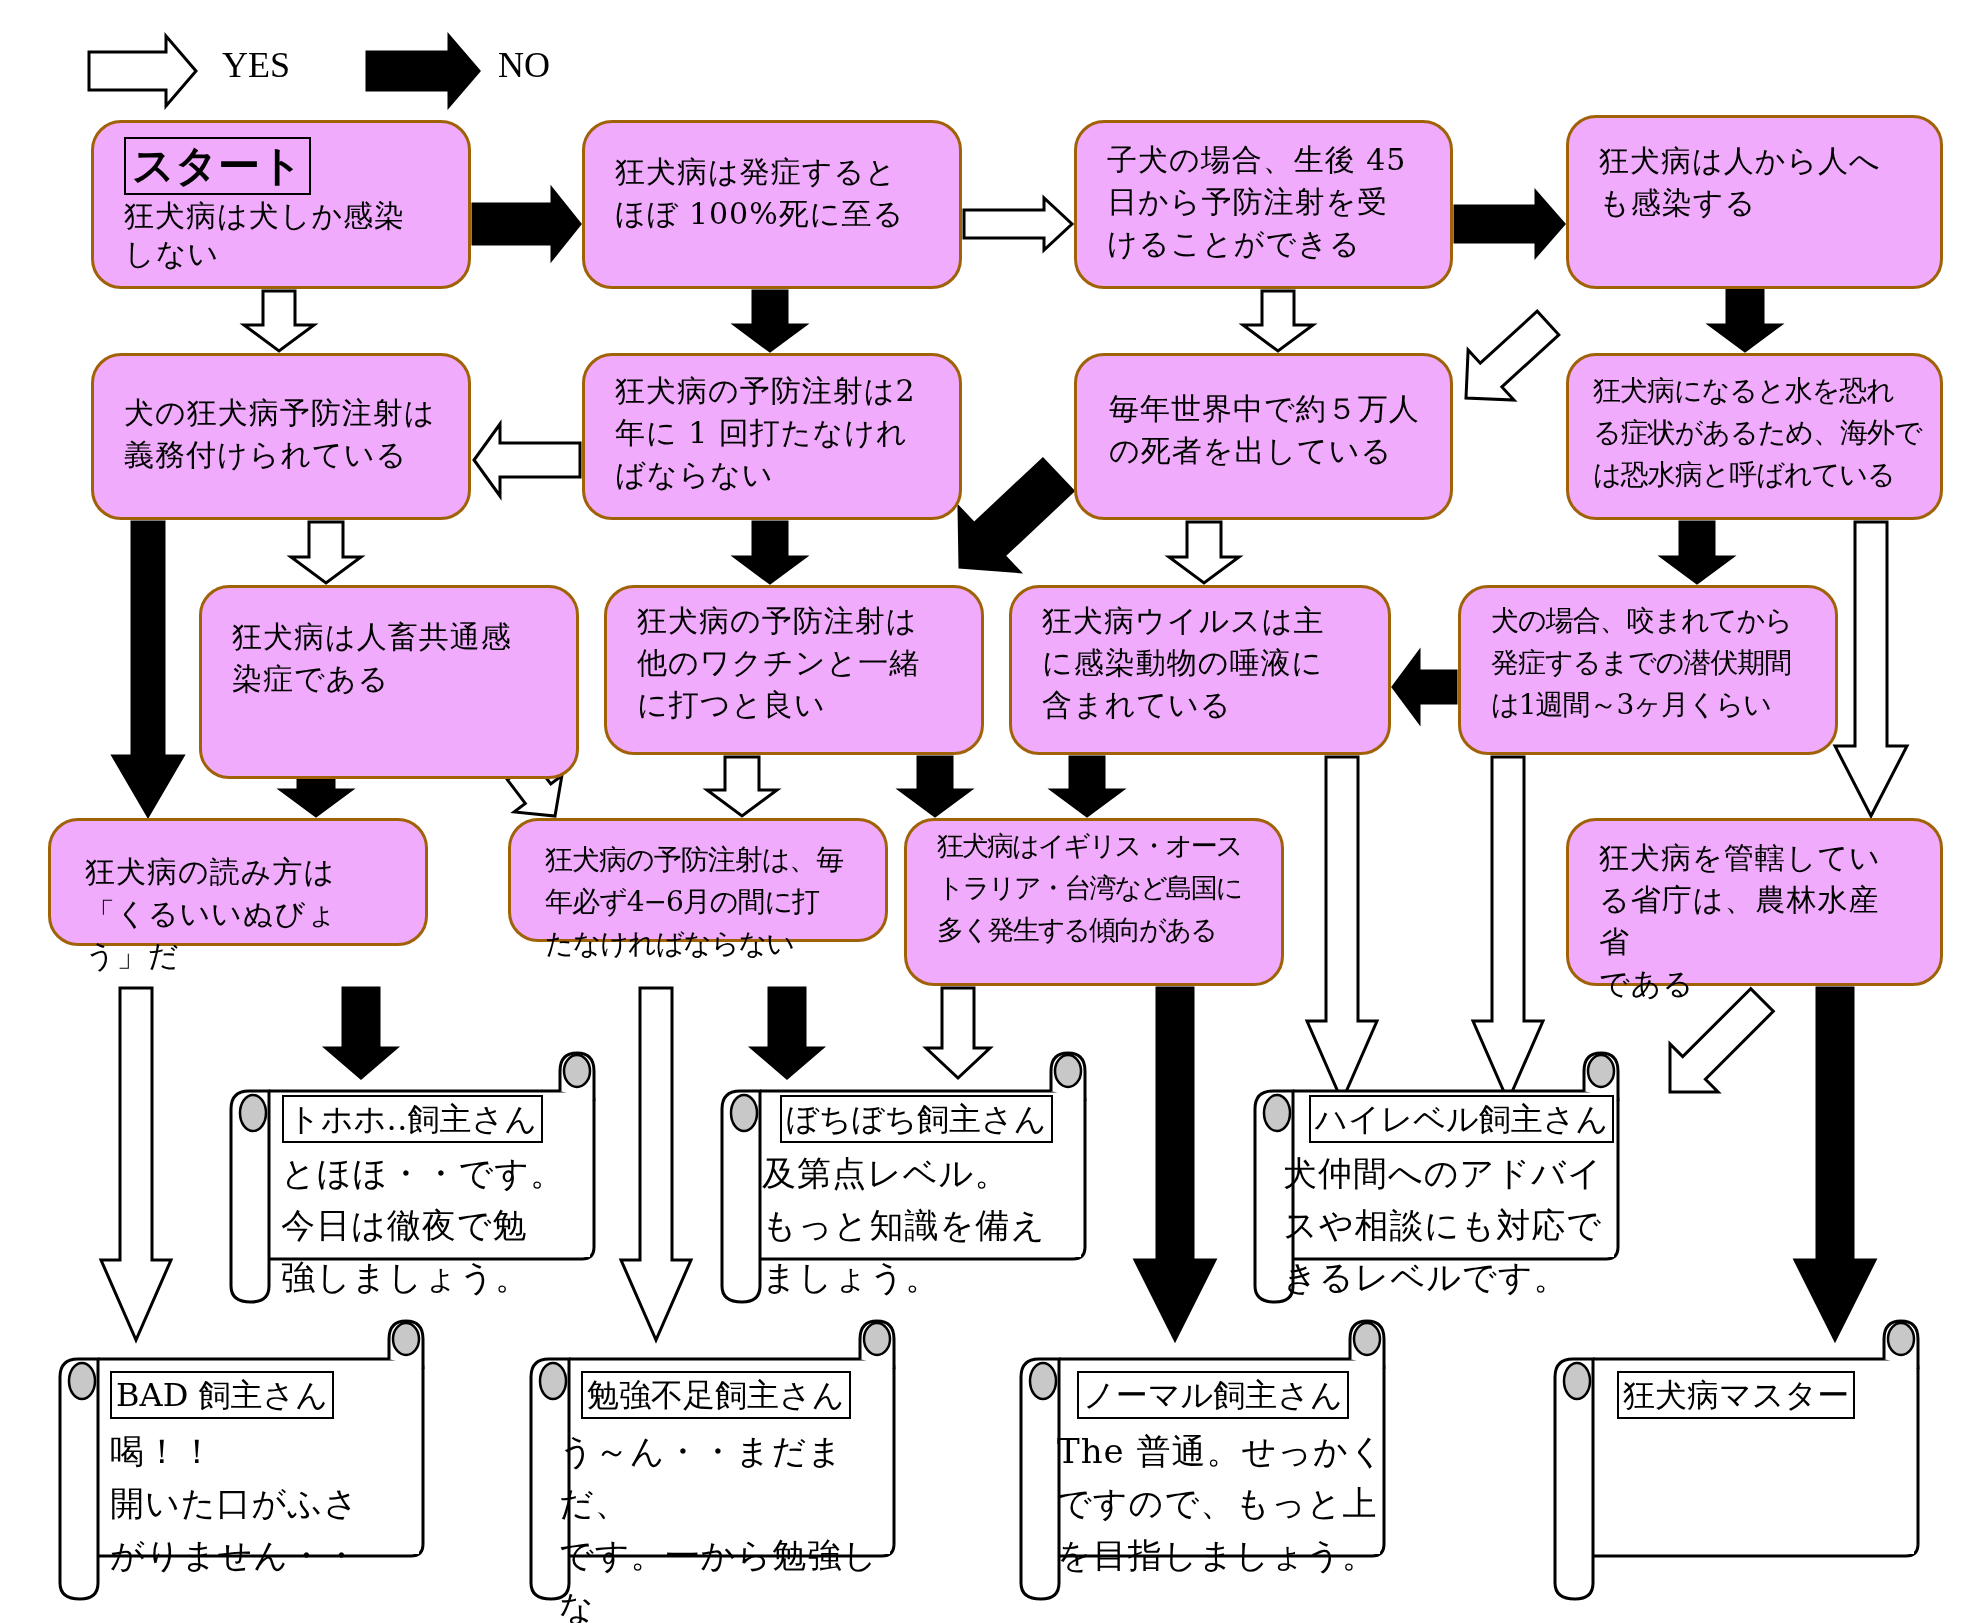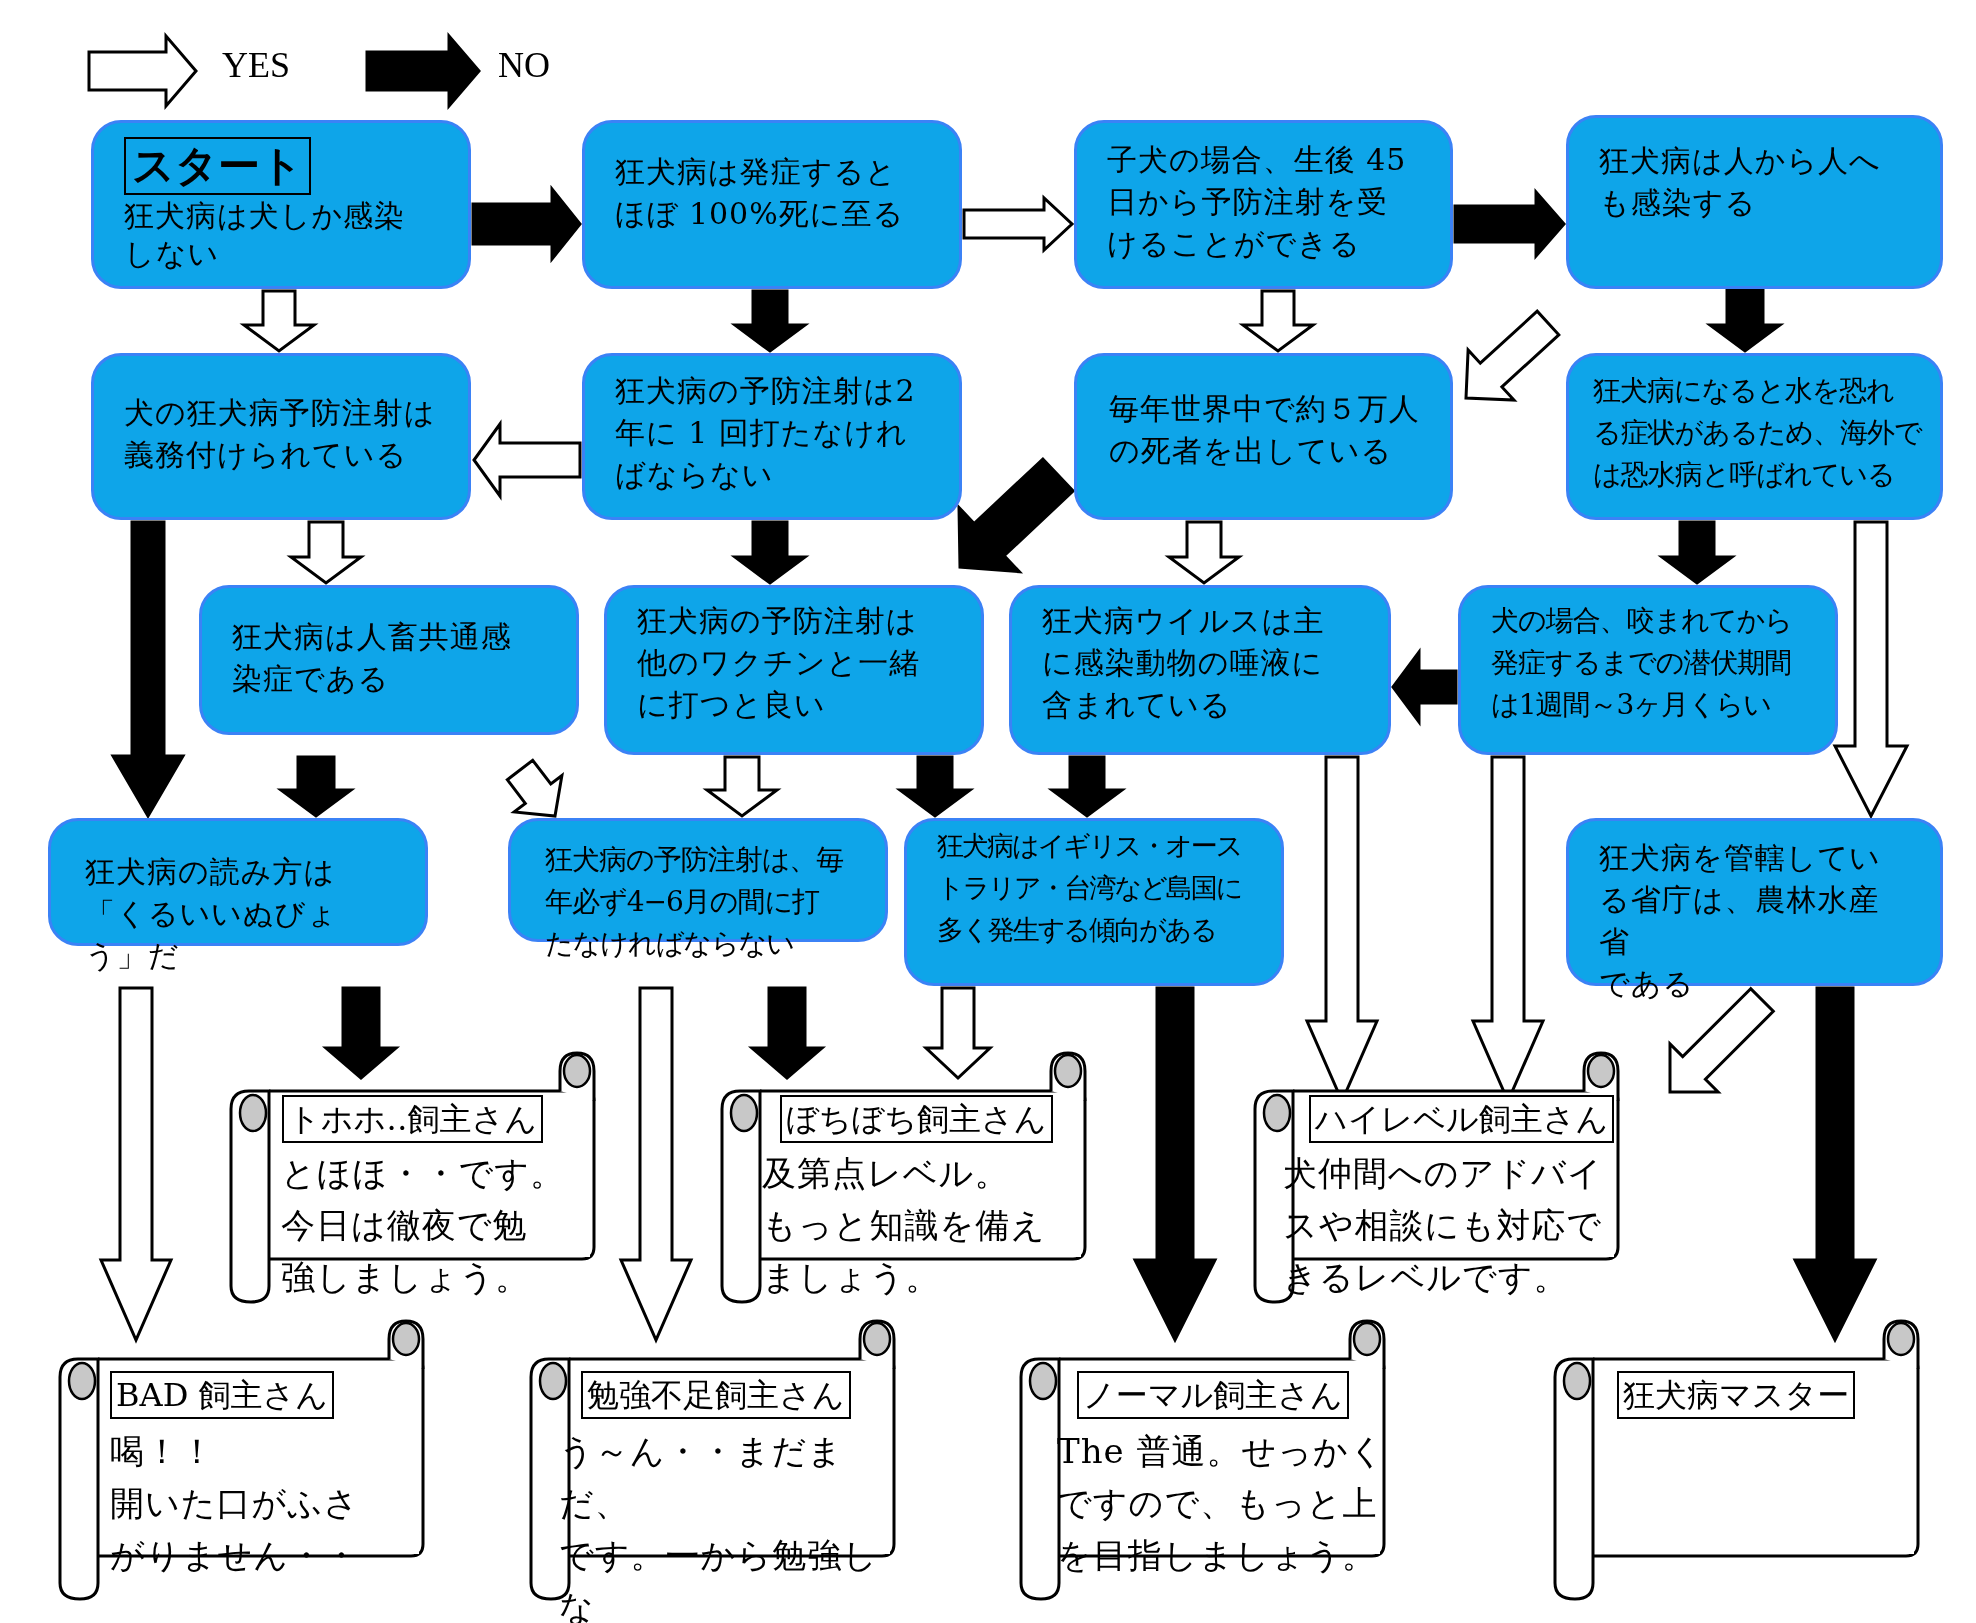--- a/index.html
+++ b/index.html
@@ -1,21 +1,21 @@
 <!DOCTYPE html>
 <html><head>
 <meta charset="utf-8">
 <style>
   html, body { margin:0; padding:0; background:#ffffff; }
   body { width:1976px; height:1623px; position:relative; overflow:hidden;
          font-family:"DejaVu Serif","Liberation Serif",serif; color:#000; }
   #arrows { position:absolute; left:0; top:0; width:1976px; height:1623px; z-index:1; }
   .legend-label { position:absolute; font-family:"Liberation Serif",serif; font-size:36px; z-index:2; }
-  .box { position:absolute; box-sizing:border-box; border:3px solid #3b82f6; border-radius:30px;
-         background:#0ea5e9; z-index:2; padding:22px 30px; font-size:30px; line-height:42px;
+  .box { position:absolute; box-sizing:border-box; border:3px solid #a16207; border-radius:30px;
+         background:#f0abfc; z-index:2; padding:22px 30px; font-size:30px; line-height:42px;
          letter-spacing:1px; }
   .box .txt { white-space:pre-wrap; }
   .start-label { display:inline-block; border:2px solid #000; padding:0 6px;
                  font-family:"DejaVu Sans",sans-serif; font-weight:bold; font-size:42px;
                  line-height:54px; margin-bottom:2px; letter-spacing:0; }
   .scroll { position:absolute; z-index:2; }
   .scroll svg { position:absolute; left:0; top:0; }
   .scroll .scroll-title { position:absolute; border:2px solid #000; background:#fff;
                           font-size:32px; line-height:44px; padding:0 4px; white-space:nowrap; }
   .scroll .scroll-body { position:absolute; font-size:34px; line-height:52px; white-space:pre-wrap; letter-spacing:1px; }
@@ -94,21 +94,21 @@
 <div class="box" style="left:1074px;top:353px;width:379px;height:167px;padding-top:32px;padding-left:32px;">
   <div class="txt">毎年世界中で約５万人
 の死者を出している</div>
 </div>
 <div class="box" style="left:1566px;top:353px;width:377px;height:167px;padding:14px 16px 14px 24px;font-size:28px;letter-spacing:-1px;">
   <div class="txt">狂犬病になると水を恐れ
 る症状があるため、海外で
 は恐水病と呼ばれている</div>
 </div>
 
-<div class="box" style="left:199px;top:585px;width:380px;height:150px;padding-top:28px;">
+<div class="box" style="left:199px;top:585px;width:380px;height:194px;padding-top:28px;">
   <div class="txt">狂犬病は人畜共通感
 染症である</div>
 </div>
 <div class="box" style="left:604px;top:585px;width:380px;height:170px;padding-top:12px;">
   <div class="txt">狂犬病の予防注射は
 他のワクチンと一緒
 に打つと良い</div>
 </div>
 <div class="box" style="left:1009px;top:585px;width:382px;height:170px;padding-top:12px;">
   <div class="txt">狂犬病ウイルスは主

